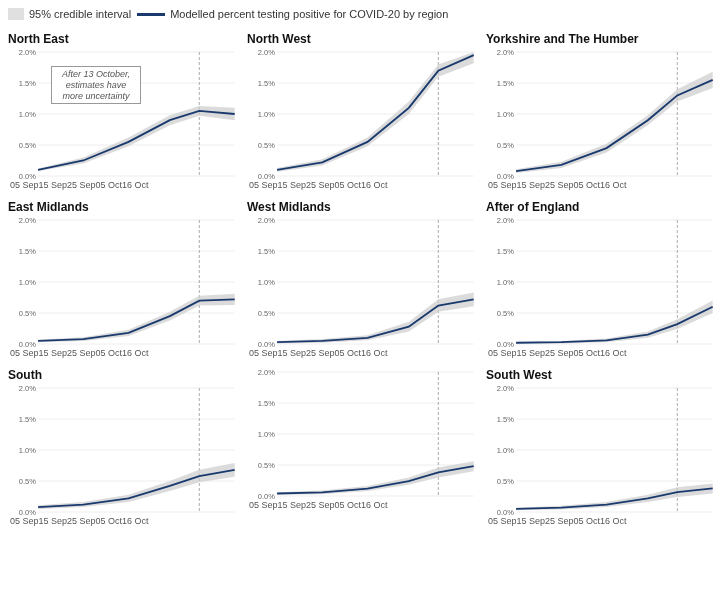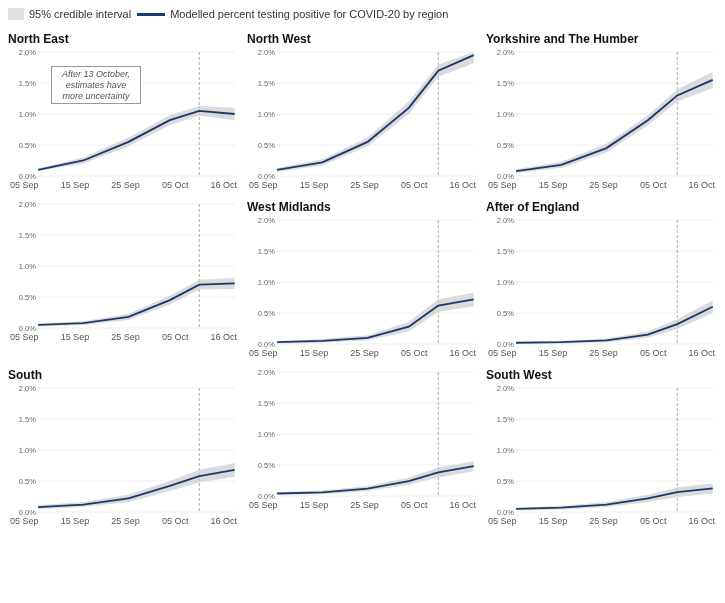--- a/index.html
+++ b/index.html
@@ -56,21 +56,20 @@
       height: 130px;
       text-align: center;
     }
     svg.chart-svg {
       width: 100%;
       height: 100%;
       overflow: visible;
     }
     .x-labels {
       display: flex;
-      justify-content: space-between;
       font-size: 9px;
       color: #555;
       margin-top: 2px;
       padding: 0 2px;
     }
     .annotation {
       font-size: 9px;
       color: #555;
       font-style: italic;
       line-height: 1.2;
@@ -160,20 +159,21 @@
         </svg></div>
       <div class="x-labels">
         <span>05 Sep</span>
         <span>15 Sep</span>
         <span>25 Sep</span>
         <span>05 Oct</span>
         <span>16 Oct</span>
       </div>
     </div>
     <div class="chart-container">
+      <div class="chart-title">East Midlands</div>
       <div class="chart-area"><svg viewBox="0 0 215 130" preserveAspectRatio="none" class="chart-svg">
           <line x1="28" x2="211" y1="4" y2="4" stroke="#ddd" stroke-width="0.5"></line>
           <text x="26" y="7" text-anchor="end" font-size="7" fill="#666">2.0%</text>
           <line x1="28" x2="211" y1="35" y2="35" stroke="#ddd" stroke-width="0.5"></line>
           <text x="26" y="38" text-anchor="end" font-size="7" fill="#666">1.5%</text>
           <line x1="28" x2="211" y1="66" y2="66" stroke="#ddd" stroke-width="0.5"></line>
           <text x="26" y="69" text-anchor="end" font-size="7" fill="#666">1.0%</text>
           <line x1="28" x2="211" y1="97" y2="97" stroke="#ddd" stroke-width="0.5"></line>
           <text x="26" y="100" text-anchor="end" font-size="7" fill="#666">0.5%</text>
           <line x1="28" x2="211" y1="128" y2="128" stroke="#ddd" stroke-width="0.5"></line>

